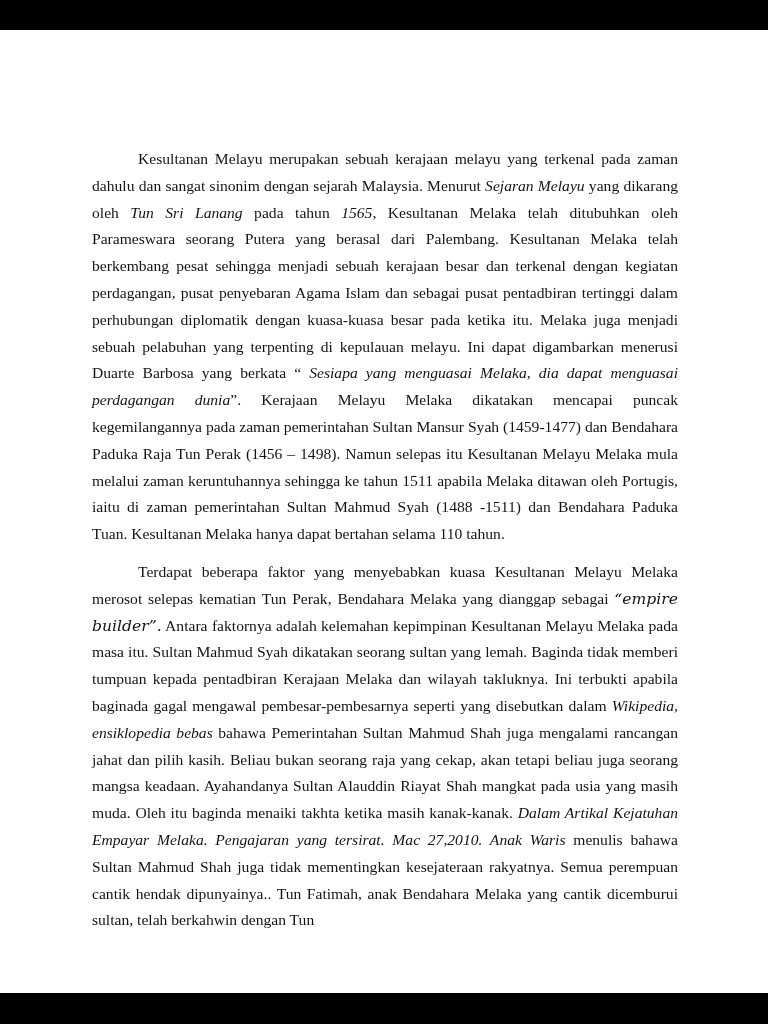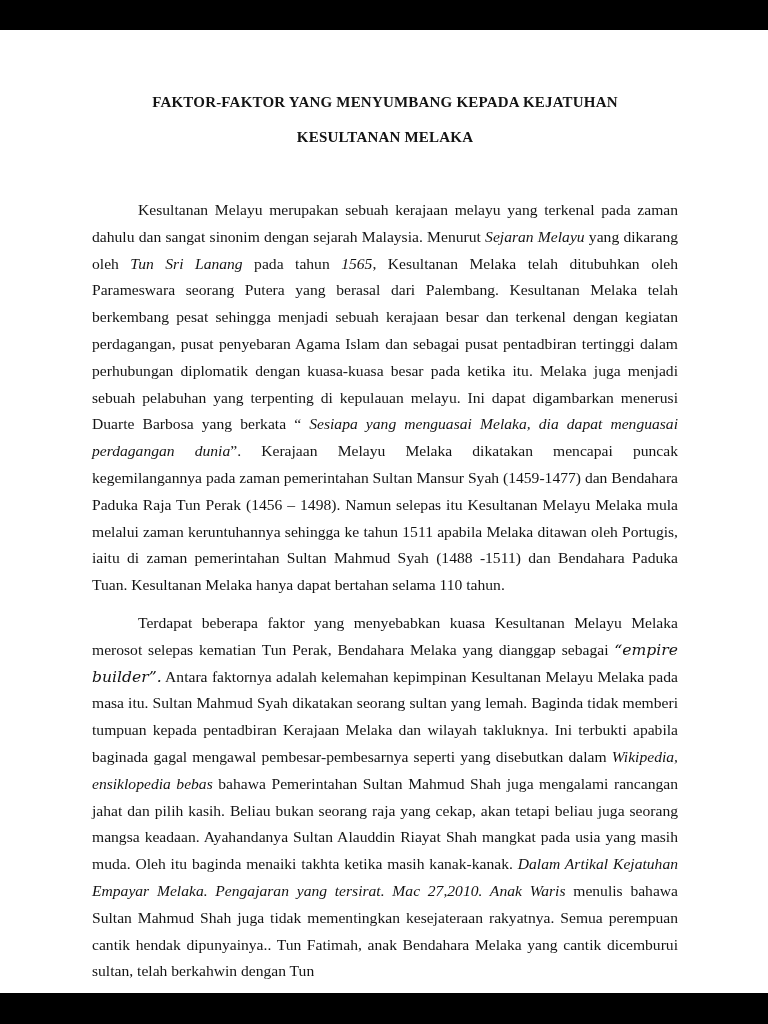--- a/index.html
+++ b/index.html
@@ -67,24 +67,20 @@
     font-style: italic;
     font-family: "DejaVu Serif", serif;
   }
 </style>
 </head>
 <body>
 
 <div class="letterbox top"></div>
 
 <div class="page">
-  <h1 class="title">
-    <div class="title-line">FAKTOR-FAKTOR YANG MENYUMBANG KEPADA KEJATUHAN</div>
-    <div class="title-line">KESULTANAN MELAKA</div>
-  </h1>
 
   <div class="body-text">
     <p class="body-paragraph"><span>Kesultanan Melayu merupakan sebuah kerajaan melayu yang terkenal pada zaman dahulu dan sangat sinonim dengan sejarah Malaysia.  Menurut </span><span class="italic">Sejaran Melayu</span><span> yang dikarang oleh </span><span class="italic">Tun Sri Lanang</span><span> pada tahun </span><span class="italic">1565</span><span>, Kesultanan Melaka telah ditubuhkan oleh Parameswara seorang Putera yang berasal dari Palembang. Kesultanan Melaka telah berkembang pesat sehingga menjadi sebuah kerajaan besar dan terkenal dengan kegiatan perdagangan, pusat penyebaran Agama Islam dan sebagai pusat pentadbiran tertinggi dalam perhubungan diplomatik dengan kuasa-kuasa besar pada ketika itu. Melaka juga menjadi sebuah pelabuhan yang terpenting di kepulauan melayu. Ini dapat digambarkan menerusi Duarte Barbosa yang berkata “ </span><span class="italic">Sesiapa yang menguasai Melaka, dia dapat menguasai perdagangan dunia</span><span>”. Kerajaan Melayu Melaka dikatakan mencapai puncak kegemilangannya pada zaman pemerintahan Sultan Mansur Syah (1459-1477) dan Bendahara Paduka Raja Tun Perak (1456 – 1498). Namun selepas itu Kesultanan Melayu Melaka mula melalui zaman keruntuhannya sehingga ke tahun 1511 apabila Melaka ditawan oleh Portugis, iaitu di zaman pemerintahan Sultan Mahmud Syah (1488 -1511) dan Bendahara Paduka Tuan. Kesultanan Melaka hanya dapat bertahan selama 110 tahun.</span></p>
     <p class="body-paragraph"><span>Terdapat beberapa faktor yang menyebabkan kuasa Kesultanan Melayu Melaka merosot selepas kematian Tun Perak, Bendahara Melaka yang dianggap sebagai </span><span class="fancy">“empire builder”.</span><span> Antara faktornya adalah kelemahan kepimpinan Kesultanan Melayu Melaka pada masa itu. Sultan Mahmud Syah dikatakan seorang sultan yang lemah. Baginda tidak memberi tumpuan kepada pentadbiran Kerajaan Melaka dan wilayah takluknya. Ini terbukti apabila baginada gagal mengawal pembesar-pembesarnya seperti yang disebutkan dalam </span><span class="italic">Wikipedia, ensiklopedia bebas</span><span> bahawa Pemerintahan Sultan Mahmud Shah juga mengalami rancangan jahat dan pilih kasih. Beliau bukan seorang raja yang cekap, akan tetapi beliau juga seorang mangsa keadaan. Ayahandanya Sultan Alauddin Riayat Shah mangkat pada usia yang masih muda. Oleh itu baginda menaiki takhta ketika masih kanak-kanak. </span><span class="italic">Dalam Artikal Kejatuhan Empayar Melaka. Pengajaran yang tersirat. Mac 27,2010. Anak Waris</span><span> menulis bahawa Sultan Mahmud Shah juga tidak mementingkan kesejateraan rakyatnya. Semua perempuan cantik hendak dipunyainya.. Tun Fatimah, anak Bendahara Melaka yang cantik dicemburui sultan, telah berkahwin dengan Tun</span></p>
   </div>
 </div>
 
 <div class="letterbox bottom"></div>
 
 </body></html>

